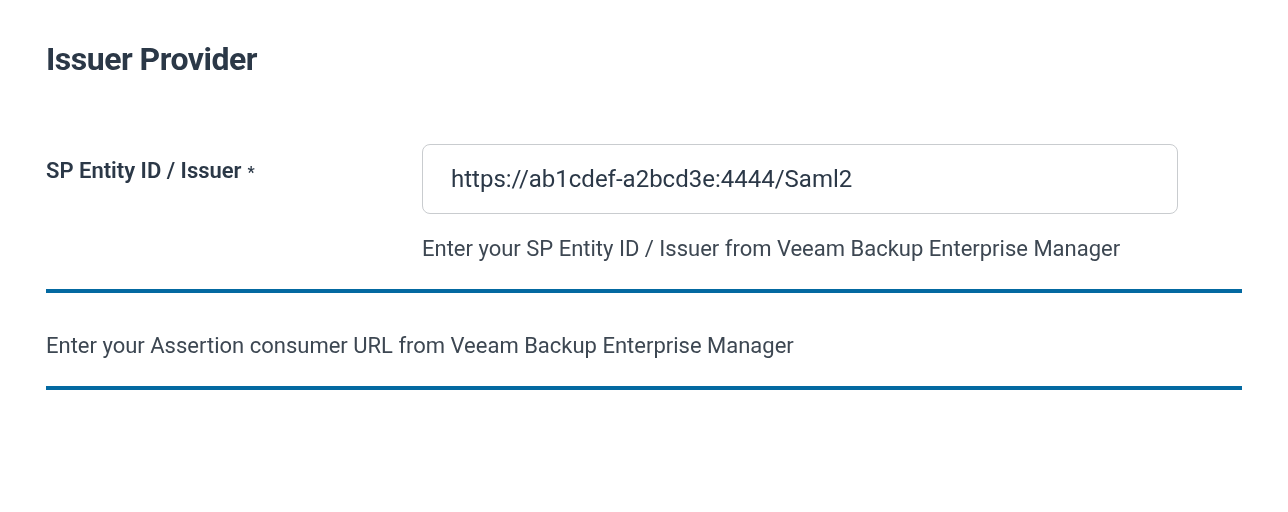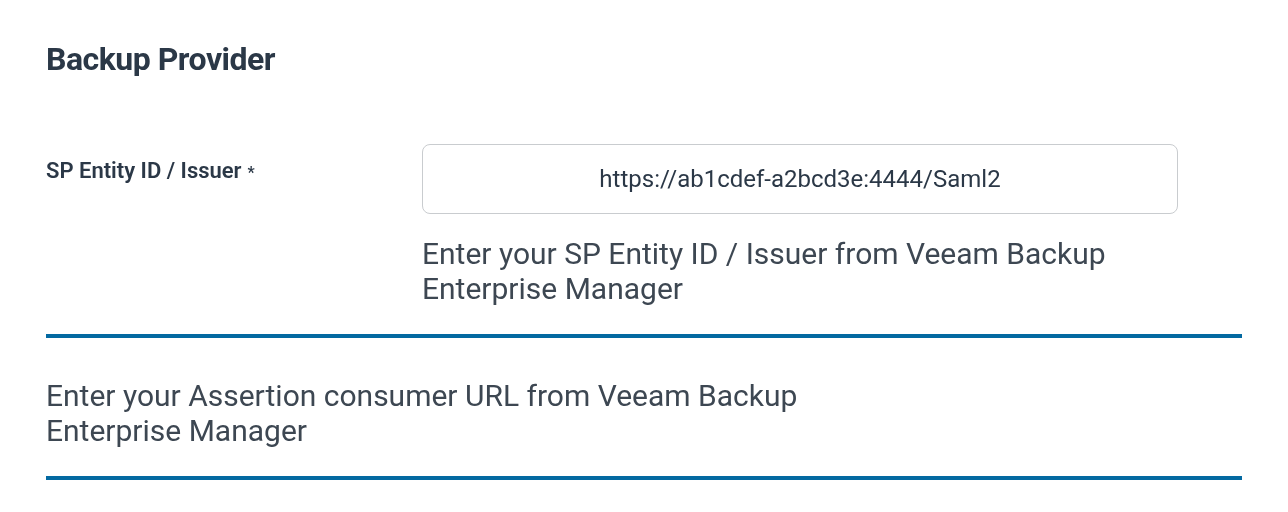--- a/index.html
+++ b/index.html
@@ -50,33 +50,32 @@
       width: 756px;
       height: 70px;
       border: 1px solid #c9cccf;
       border-radius: 8px;
       padding: 0 28px;
       font-size: 24px;
       color: #2b3847;
       background: #fff;
       outline: none;
       font-family: inherit;
-      text-align: center;
     }
     .help-text {
       margin-top: 22px;
-      font-size: 30px;
+      font-size: 22px;
       color: #3d4752;
       font-weight: 400;
     }
   </style>
 </head>
 <body>
 
-<h2 class="section-title">Backup Provider</h2>
+<h2 class="section-title">Issuer Provider</h2>
 
 <div class="form-row">
   <div class="form-label-col">
     <span class="form-label">SP Entity ID / Issuer</span>
     <span class="req">*</span>
   </div>
   <div class="form-input-col">
     <input type="text" class="text-input" value="https://ab1cdef-a2bcd3e:4444/Saml2" style="">
     <div class="help-text">Enter your SP Entity ID / Issuer from Veeam Backup Enterprise Manager</div>
   </div>

